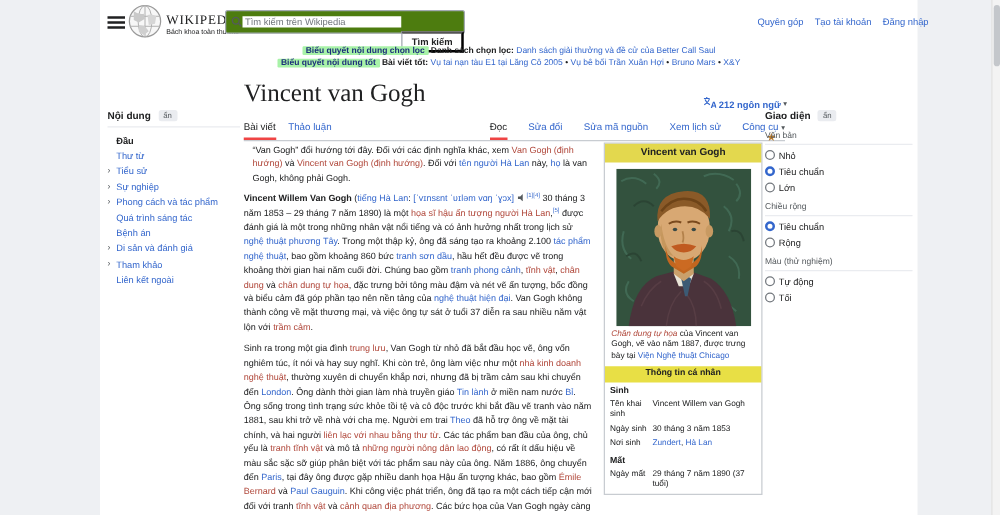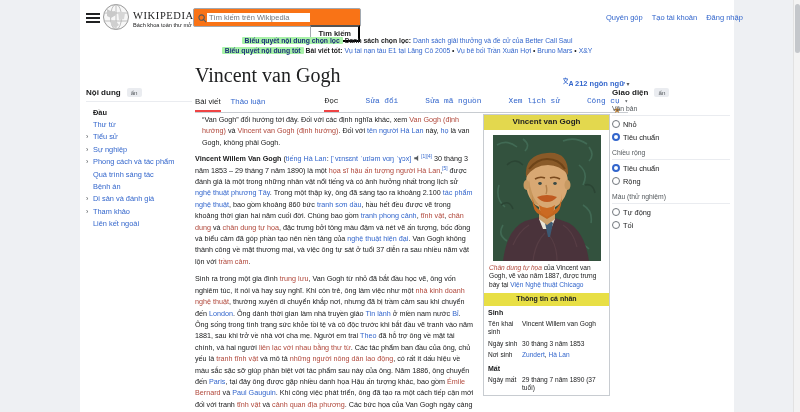--- a/index.html
+++ b/index.html
@@ -7,21 +7,21 @@
   body { background:#eef0f3; font-family:"Liberation Sans","DejaVu Sans",sans-serif; color:#202122; position:relative; }
   .shell { position:absolute; left:80px; top:0; width:654px; height:412px; background:#ffffff; }
 
   
   .hamburger { position:absolute; left:6px; top:11px; width:14px; height:12px; cursor:pointer; }
   .hamburger i { display:block; height:1.6px; background:#202122; margin:2.4px 0; }
   .logo { position:absolute; left:22px; top:3px; display:flex; align-items:center; cursor:pointer; }
   .logo-text { margin-left:3px; }
   .logo-title { font-family:"Liberation Serif","DejaVu Serif",serif; font-size:10.5px; letter-spacing:.6px; color:#202122; }
   .logo-sub { font-size:5.6px; color:#202122; margin-top:1px; }
-  .searchwrap { position:absolute; left:113px; top:8px; width:168px; height:19px; border:1px solid #a2a9b1; border-radius:2px; display:flex; align-items:center; background:#f97316; }
+  .searchwrap { position:absolute; left:100px; top:8px; width:192px; height:19px; border:1px solid #a2a9b1; border-radius:2px; display:flex; align-items:center; background:#4d7c0f; }
   .searchwrap input { border:0; outline:0; flex:1; font-size:7.5px; color:#202122; padding-left:2px; font-family:inherit; }
   .searchwrap input::placeholder { color:#72777d; }
   .search-ico { margin-left:4px; }
   .search-btn { height:100%; border-left:1px solid #a2a9b1; background:#fff; font-weight:bold; font-size:7.5px; padding:0 7px; color:#202122; cursor:pointer; font-family:inherit;margin-top:32px; }
   .toplinks { position:absolute; left:526px; top:13px; display:flex; gap:9px; font-size:7.5px; }
   .toplinks span { color:#3366cc; cursor:pointer; white-space:nowrap; }
 
   
   .banner { position:absolute; left:0; top:36px; width:100%; text-align:center; font-size:6.8px; line-height:10px; }
   .badge { background:#a8f2a8; color:#1c2f7a; font-weight:bold; padding:0 3px; border-radius:1px; cursor:pointer; }
@@ -36,21 +36,21 @@
   .toc-item { display:flex; align-items:center; height:12.4px; cursor:pointer; color:#3366cc; }
   .toc-item .chev { width:7px; color:#54595d; font-size:7px; flex:0 0 7px; }
   .toc-item.cur { color:#202122; font-weight:bold; }
 
   
   .a-title { position:absolute; left:115px; top:64px; font-family:"Liberation Serif","DejaVu Serif",serif; font-size:20px; font-weight:400; color:#202122; }
   .langbtn { position:absolute; left:482px; top:77px; font-size:7.5px; color:#3366cc; font-weight:bold; cursor:pointer; display:flex; align-items:center; gap:2px; }
   .langbtn .dd { color:#54595d; font-weight:normal; font-size:6px; }
   .tabbar { position:absolute; left:115px; top:94px; width:433px; height:19px; border-bottom:1px solid #c8ccd1; font-size:7.8px; display:flex; }
   .tabs-l { display:flex; gap:10px; }
-  .tabs-r { margin-left:auto; display:flex; gap:27px;font-family:Liberation Mono, monospace; }
+  .tabs-r { margin-left:auto; display:flex; gap:17px; }
   .tab { color:#3366cc; cursor:pointer; padding:3px 0; white-space:nowrap; }
   .tab.on { color:#202122; border-bottom:2px solid #ef4444; }
   .tab .dd { color:#54595d; font-size:6px; }
   .fa-star { position:absolute; left:533px; top:106px; font-size:9px; color:#b87a2e; line-height:9px; }
 
   
   .body { position:absolute; left:115px; top:114px; width:415px; font-size:7.2px; line-height:11.4px; color:#202122; }
   .hatnote { padding-left:7px; margin-bottom:5px; }
   .body p { margin-bottom:6px; }
   .lk { color:#3366cc; cursor:pointer; }
@@ -293,20 +293,24 @@
 
     <div class="ap-sec">Văn bản</div>
     <div class="opt">
         <span class="radio"></span>
         <span>Nhỏ</span>
       </div>
     <div class="opt">
         <span class="radio on"></span>
         <span>Tiêu chuẩn</span>
       </div>
+    <div class="opt">
+        <span class="radio"></span>
+        <span>Lớn</span>
+      </div>
 
     <div class="ap-sec">Chiều rộng</div>
     <div class="opt">
         <span class="radio on"></span>
         <span>Tiêu chuẩn</span>
       </div>
     <div class="opt">
         <span class="radio"></span>
         <span>Rộng</span>
       </div>

